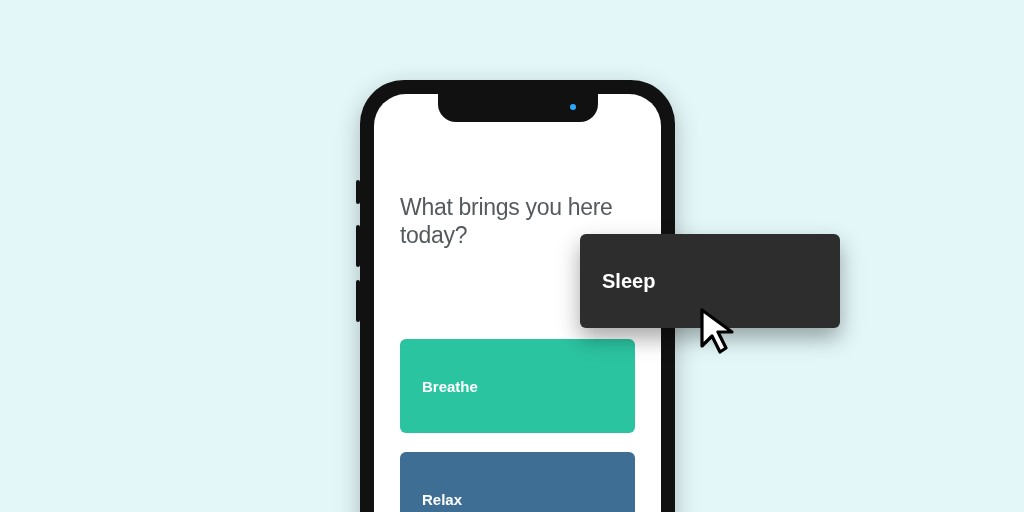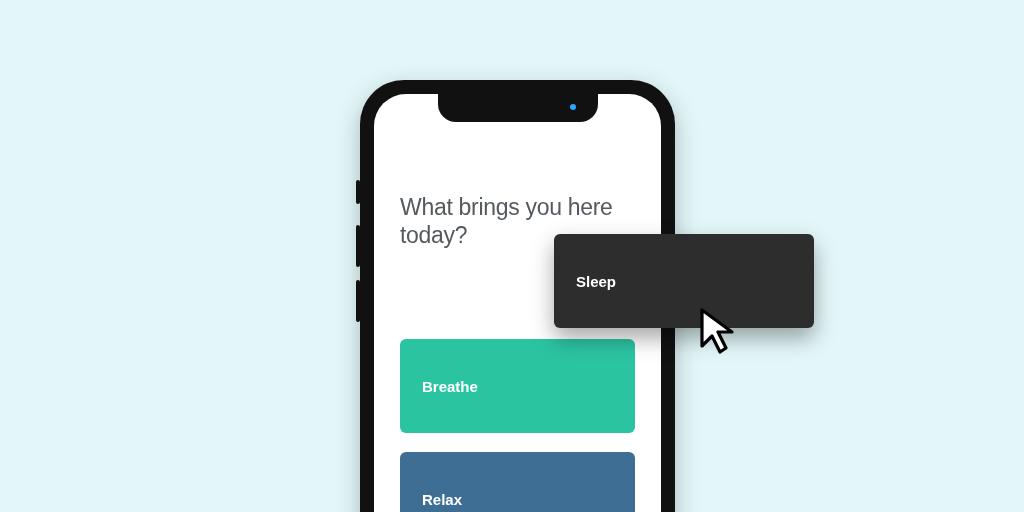--- a/index.html
+++ b/index.html
@@ -81,32 +81,32 @@
     color: #fff;
     font-size: 15px;
     font-weight: 700;
     margin-top: 19px;
   }
   .card.breathe { background: #2bc4a1; }
   .card.relax   { background: #3f6e95; }
 
   .hover-card {
     position: absolute;
-    left: 554px;
+    left: 580px;
     top: 234px;
     width: 260px;
     height: 94px;
     background: #2d2d2d;
     border-radius: 6px;
     box-shadow: 0 10px 22px rgba(0,0,0,0.35);
     display: flex;
     align-items: center;
     padding: 0 22px;
     color: #fff;
-    font-size: 15px;
+    font-size: 20px;
     font-weight: 700;
     z-index: 5;
   }
   .cursor {
     position: absolute;
     left: 696px;
     top: 306px;
     width: 48px;
     height: 48px;
     z-index: 6;

